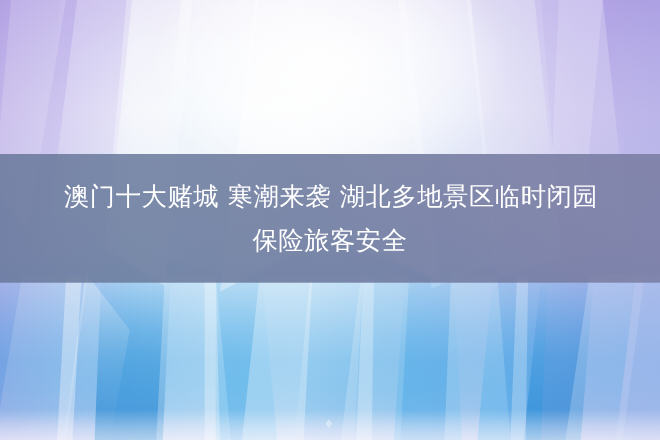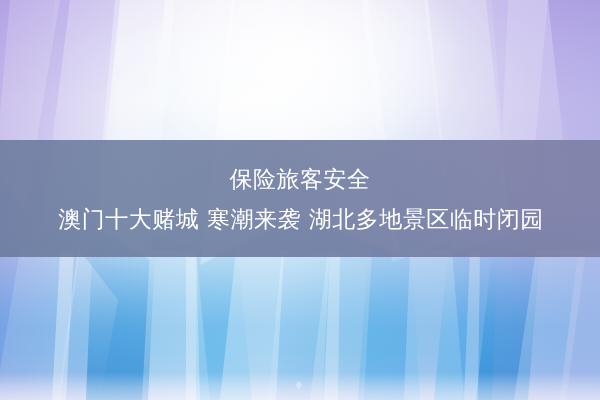--- a/index.html
+++ b/index.html
@@ -208,17 +208,17 @@
       <polygon points="470,252 480,252 478,400 464,400" fill="#ffffff" opacity="0.26"></polygon>
     </svg>
   </div>
 
   <div class="bg-layer bg-bloom"></div>
   <div class="bg-layer bg-bottomhaze"></div>
 
   <div class="watermark">♦</div>
 
   <div id="caption-band">
+    <div class="caption-line line-1">澳门十大赌城 寒潮来袭 湖北多地景区临时闭园</div>
     <div class="caption-line line-2">保险旅客安全</div>
-    <div class="caption-line line-1">澳门十大赌城 寒潮来袭 湖北多地景区临时闭园</div>
   </div>
 
 </div>
 
 </body></html>

